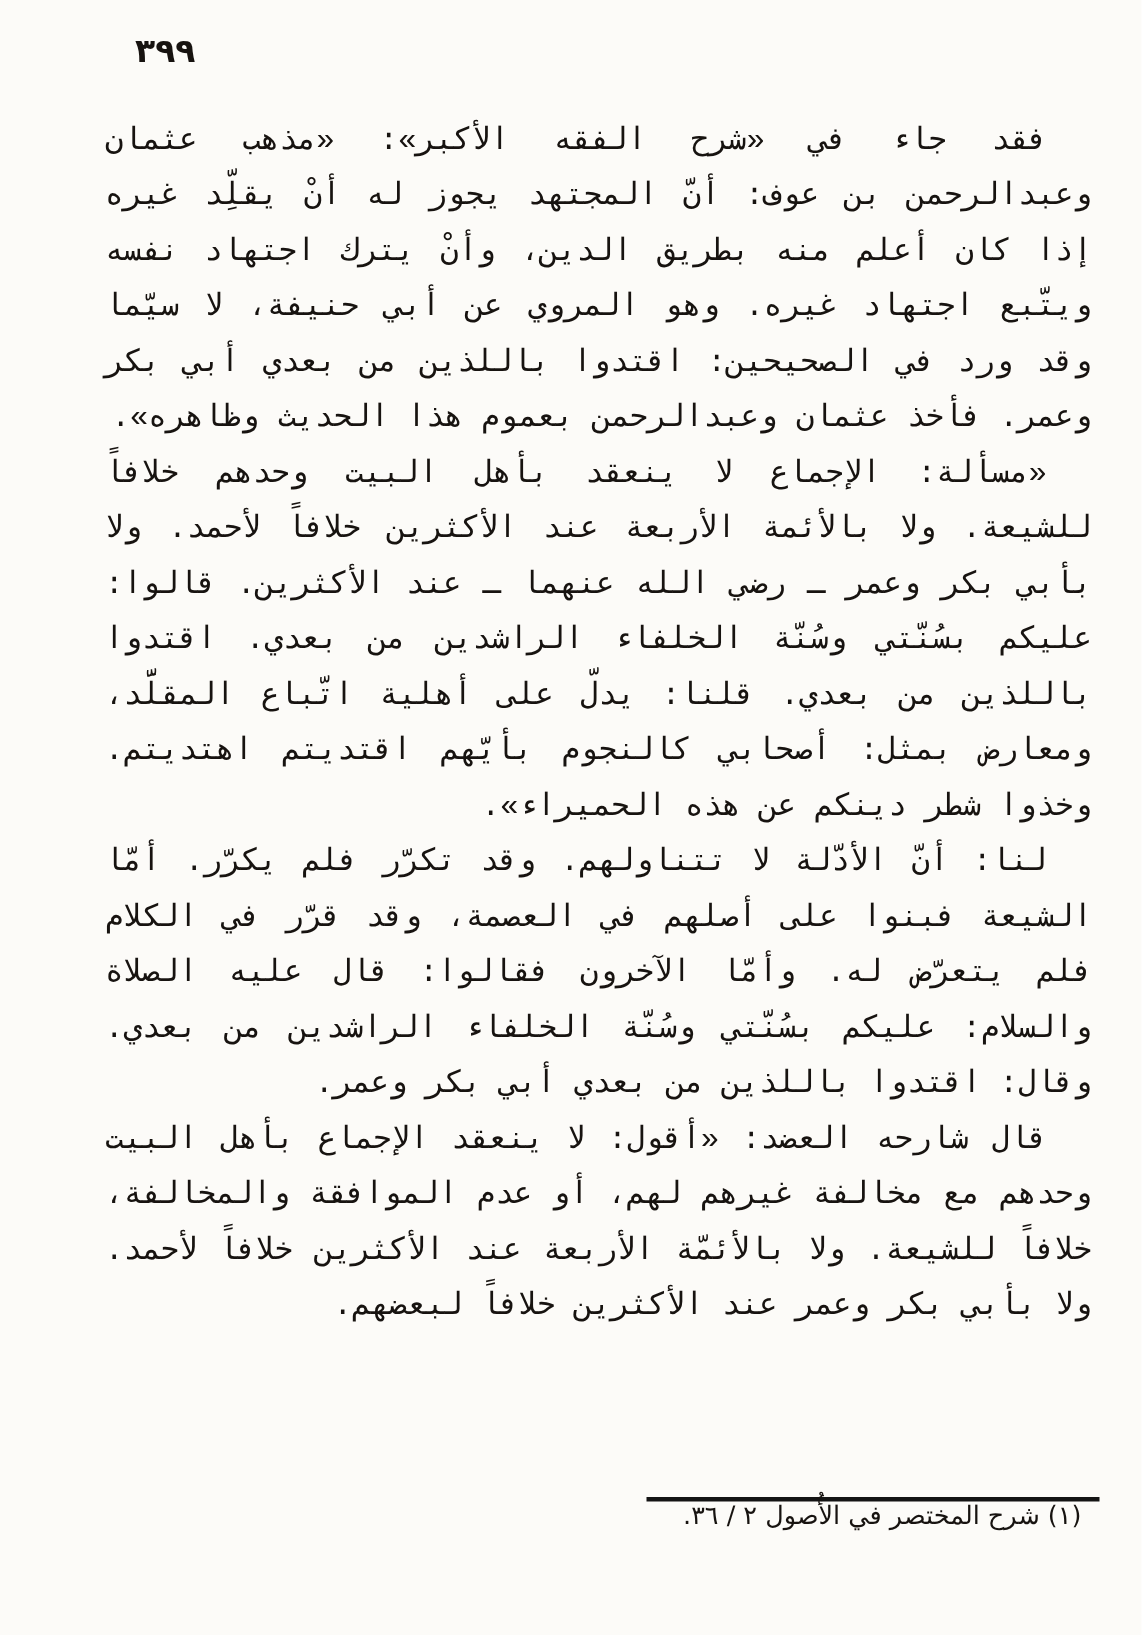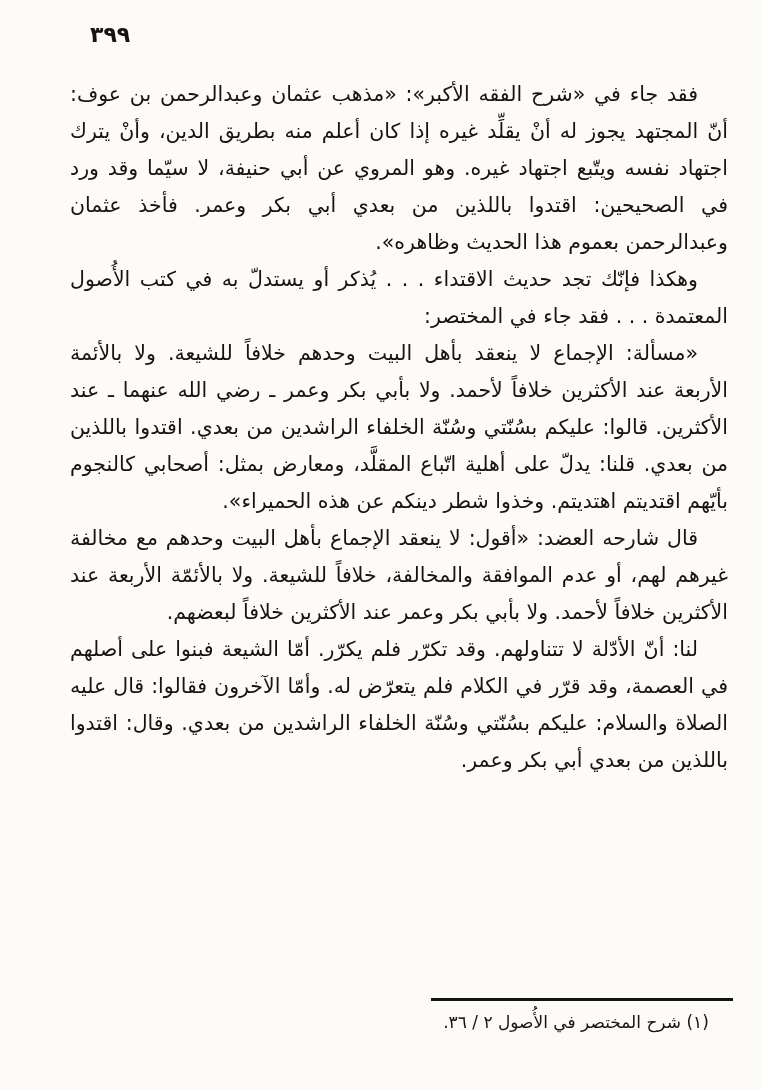--- a/index.html
+++ b/index.html
@@ -44,20 +44,21 @@
   .body-text {
     padding: 14px 33px 0 70px;
     font-size: 20.5px;
     line-height: 37px;
     text-align: justify;
     text-align-last: right;
   }
   .body-text p {
     margin: 0;
     text-indent: 30px;
+    font-family: Liberation Mono, monospace;
   }
   .fn-marker {
     font-size: 12px;
     line-height: 0;
     vertical-align: 9px;
   }
   
   .footnotes {
     position: absolute;
     top: 998px;
@@ -66,44 +67,41 @@
     text-align: right;
   }
   .footnote-divider {
     width: 100%;
     height: 3px;
     background: #141414;
     border: none;
     margin: 0;
   }
   .footnote-text {
-    margin-top: 11px;
     padding-left: 0;
     padding-right: 12px;
     font-size: 17px;
     white-space: nowrap;
     direction: rtl;
-    text-align: center;
   }
 </style>
 </head>
 <body>
 
 <div class="page">
 
   <div class="header">
     <div class="page-number">٣٩٩</div>
   </div>
 
   <div class="body-text">
     <p>فقد جاء في «شرح الفقه الأكبر»: «مذهب عثمان وعبدالرحمن بن عوف: أنّ المجتهد يجوز له أنْ يقلِّد غيره إذا كان أعلم منه بطريق الدين، وأنْ يترك اجتهاد نفسه ويتّبع اجتهاد غيره. وهو المروي عن أبي حنيفة، لا سيّما وقد ورد في الصحيحين: اقتدوا باللذين من بعدي أبي بكر وعمر. فأخذ عثمان وعبدالرحمن بعموم هذا الحديث وظاهره».</p>
-    <p>وهكذا فإنّك تجد حديث الاقتداء . . . يُذكر أو يستدلّ به في كتب الأُصول المعتمدة . . . فقد جاء في المختصر:</p>
     <p>«مسألة: الإجماع لا ينعقد بأهل البيت وحدهم خلافاً للشيعة. ولا بالأئمة الأربعة عند الأكثرين خلافاً لأحمد. ولا بأبي بكر وعمر ـ رضي الله عنهما ـ عند الأكثرين. قالوا: عليكم بسُنّتي وسُنّة الخلفاء الراشدين من بعدي. اقتدوا باللذين من بعدي. قلنا: يدلّ على أهلية اتّباع المقلَّد، ومعارض بمثل: أصحابي كالنجوم بأيّهم اقتديتم اهتديتم. وخذوا شطر دينكم عن هذه الحميراء».</p>
+    <p>لنا: أنّ الأدّلة لا تتناولهم. وقد تكرّر فلم يكرّر. أمّا الشيعة فبنوا على أصلهم في العصمة، وقد قرّر في الكلام فلم يتعرّض له. وأمّا الآخرون فقالوا: قال عليه الصلاة والسلام: عليكم بسُنّتي وسُنّة الخلفاء الراشدين من بعدي. وقال: اقتدوا باللذين من بعدي أبي بكر وعمر.</p>
     <p>قال شارحه العضد: «أقول: لا ينعقد الإجماع بأهل البيت وحدهم مع مخالفة غيرهم لهم، أو عدم الموافقة والمخالفة، خلافاً للشيعة. ولا بالأئمّة الأربعة عند الأكثرين خلافاً لأحمد. ولا بأبي بكر وعمر عند الأكثرين خلافاً لبعضهم.</p>
-    <p>لنا: أنّ الأدّلة لا تتناولهم. وقد تكرّر فلم يكرّر. أمّا الشيعة فبنوا على أصلهم في العصمة، وقد قرّر في الكلام فلم يتعرّض له. وأمّا الآخرون فقالوا: قال عليه الصلاة والسلام: عليكم بسُنّتي وسُنّة الخلفاء الراشدين من بعدي. وقال: اقتدوا باللذين من بعدي أبي بكر وعمر.</p>
   </div>
 
   <div class="footnotes">
     <div class="footnote-divider"></div>
     <div class="footnote-text">(١) شرح المختصر في الأُصول ٢ / ٣٦.</div>
   </div>
 
 </div>
 
 </body></html>

